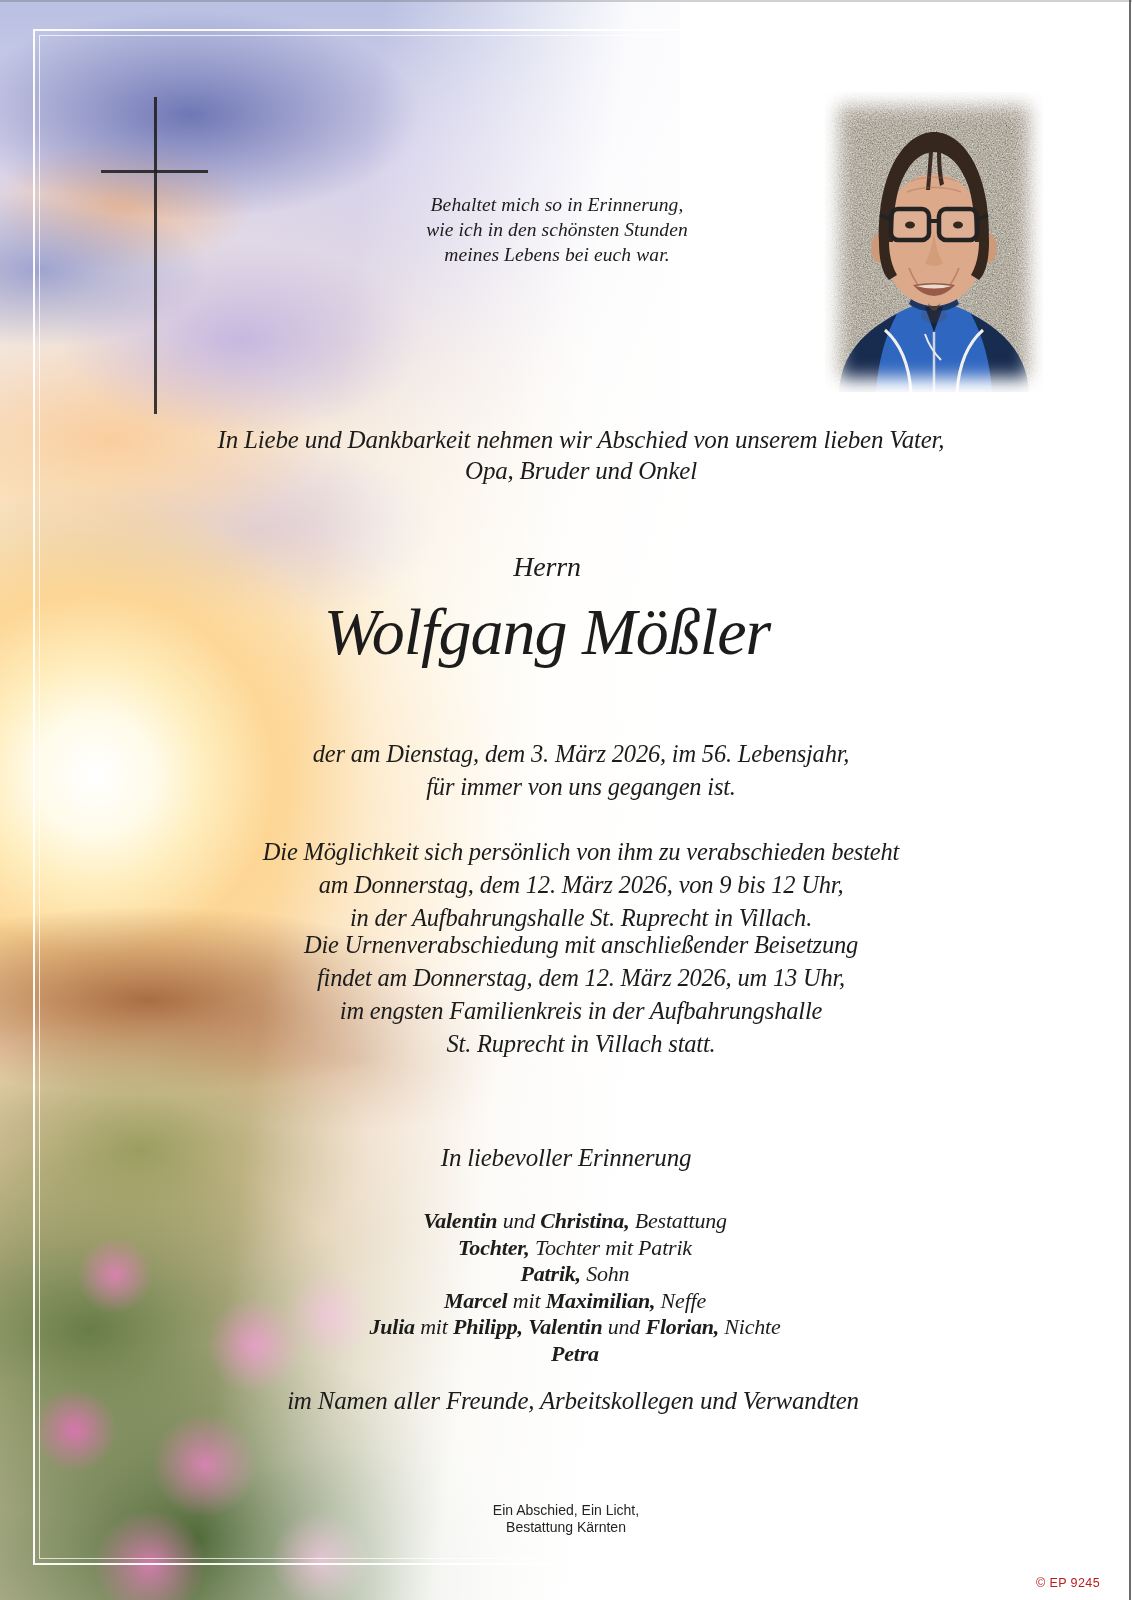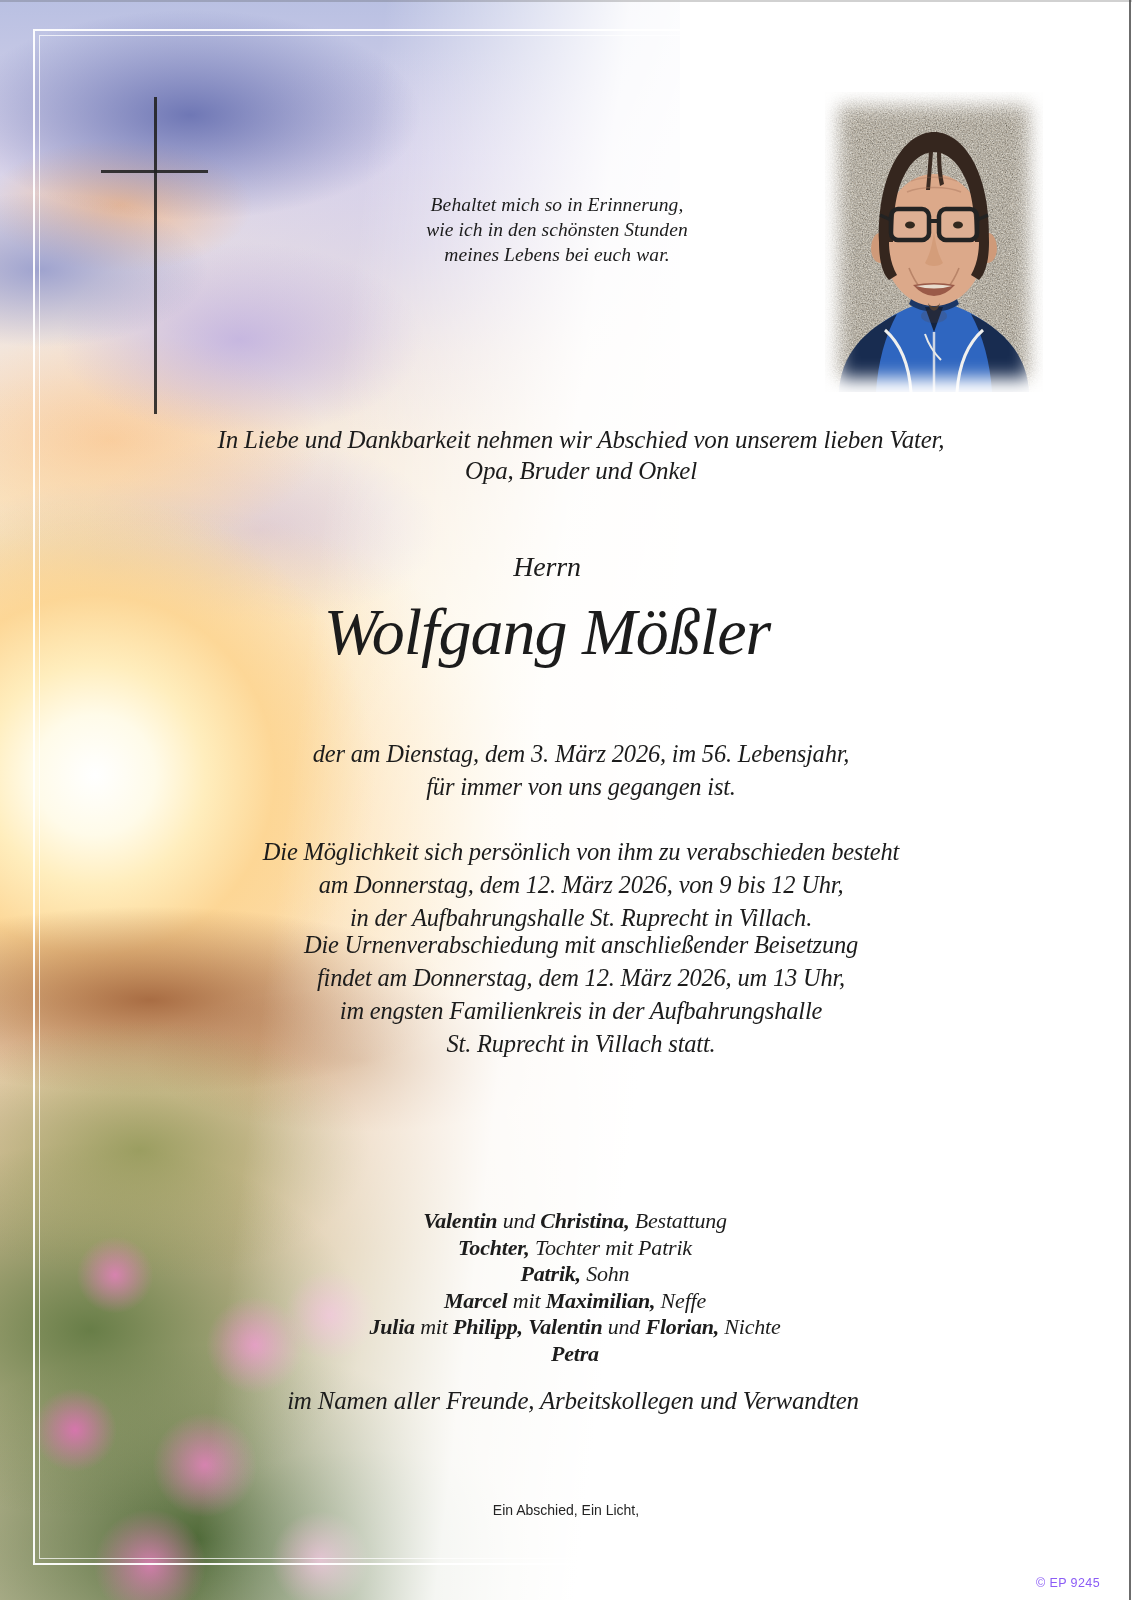--- a/index.html
+++ b/index.html
@@ -61,21 +61,21 @@
   .passing{top:737px;font-size:24.5px;line-height:33px;transform:translateX(15px);}
   .viewing{top:835px;font-size:24.5px;line-height:33px;transform:translateX(15px);}
   .burial{top:928px;font-size:24.5px;line-height:33px;transform:translateX(15px);}
   .remembrance{top:1144px;font-size:25px;transform:translateX(0px);}
   .mourners{top:1208px;font-size:22px;line-height:26.5px;transform:translateX(9px);}
   .mourners .b{font-weight:700;}
   .closing{top:1387px;font-size:25px;transform:translateX(7px);}
   .footer{top:1502px;font-style:normal;font-family:Liberation Sans, sans-serif;
           font-size:14px;line-height:16.5px;letter-spacing:0;color:#242424;}
   .print-code{position:absolute;right:32px;top:1576px;font-family:"Liberation Sans",sans-serif;
-              font-size:12.5px;color:#8b5cf6;letter-spacing:.4px;}
+              font-size:12.5px;color:#b91c1c;letter-spacing:.4px;}
 
   
   .scan-edge-right{position:absolute;right:1px;top:0;width:2px;height:1600px;
                    background:rgba(45,45,45,.7);}
   .scan-edge-top{position:absolute;left:0;top:0;width:100%;height:2px;background:rgba(70,70,70,.25);}
 </style>
 </head>
 <body>
 
 <div class="page">
@@ -181,33 +181,35 @@
       <div>in der Aufbahrungshalle St. Ruprecht in Villach.</div>
     </div>
 
   <div class="tblock burial">
       <div>Die Urnenverabschiedung mit anschließender Beisetzung</div>
       <div>findet am Donnerstag, dem 12. März 2026, um 13 Uhr,</div>
       <div>im engsten Familienkreis in der Aufbahrungshalle</div>
       <div>St. Ruprecht in Villach statt.</div>
     </div>
 
+  <div class="tblock remembrance">In liebevoller Erinnerung</div>
 
   <div class="tblock mourners">
       <div><span class="b">Valentin</span><span> und </span><span class="b">Christina,</span><span> Bestattung</span></div>
       <div><span class="b">Tochter,</span><span> Tochter mit Patrik</span></div>
       <div><span class="b">Patrik,</span><span> Sohn</span></div>
       <div><span class="b">Marcel</span><span> mit </span><span class="b">Maximilian,</span><span> Neffe</span></div>
       <div><span class="b">Julia</span><span> mit </span><span class="b">Philipp,</span><span> </span><span class="b">Valentin</span><span> und </span><span class="b">Florian,</span><span> Nichte</span></div>
       <div><span class="b">Petra</span></div>
     </div>
 
   <div class="tblock closing">im Namen aller Freunde, Arbeitskollegen und Verwandten</div>
 
   <div class="tblock footer">
       <div>Ein Abschied, Ein Licht,</div>
+      <div>Bestattung Kärnten</div>
     </div>
 
   <div class="print-code">© EP 9245</div>
 
   <div class="scan-edge-right"></div>
   <div class="scan-edge-top"></div>
 </div>
 
 </body></html>

